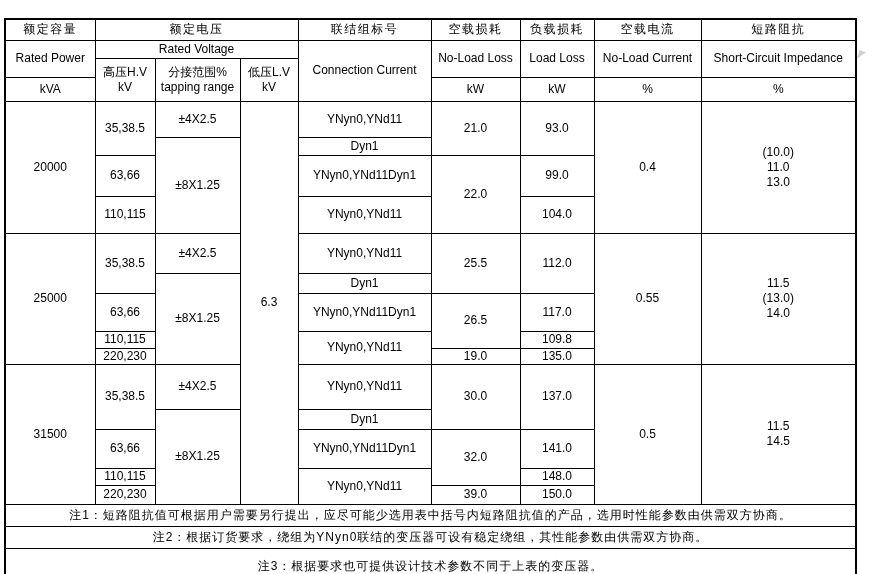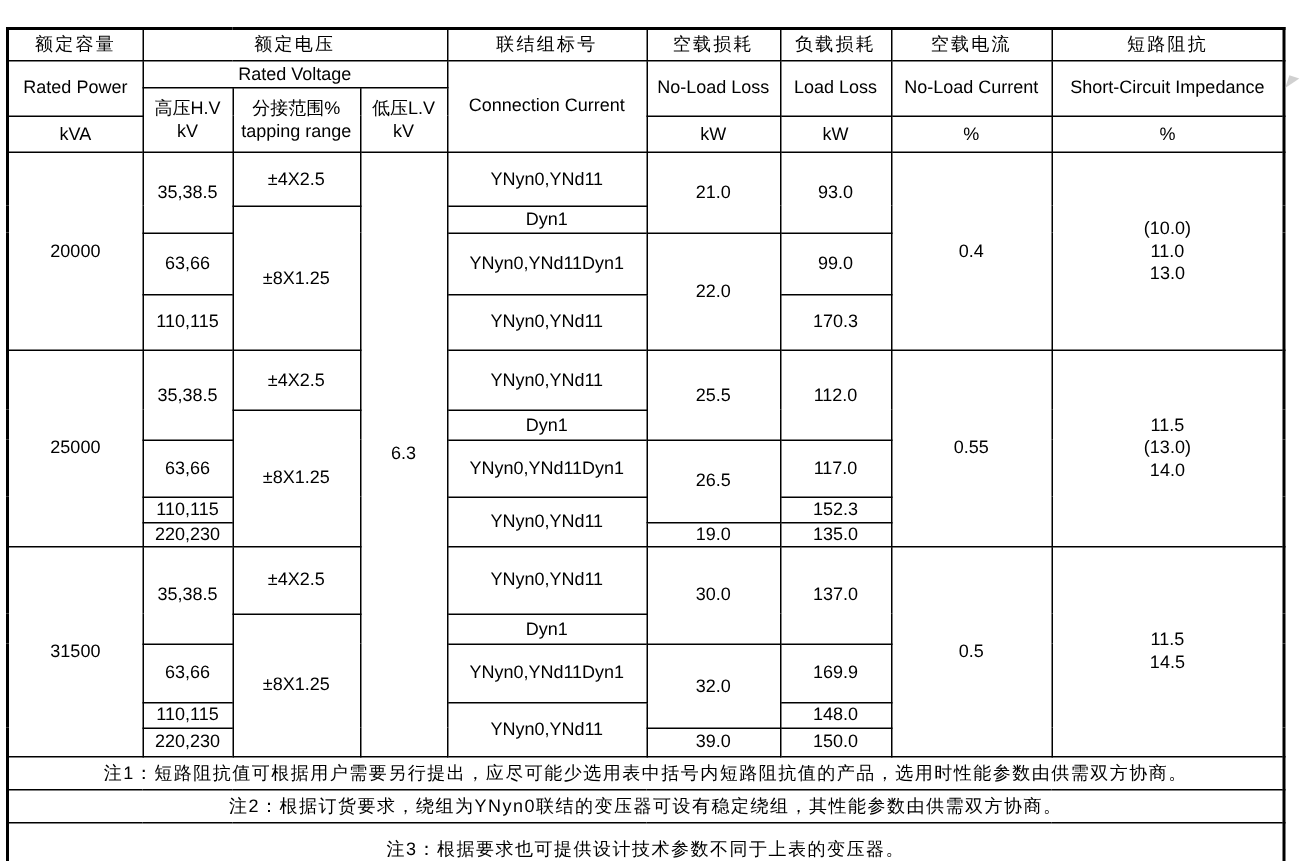--- a/index.html
+++ b/index.html
@@ -118,21 +118,21 @@
   </tr>
   <tr style="height:41px">
     <td>63,66</td>
     <td>YNyn0,YNd11Dyn1</td>
     <td rowspan="2">22.0</td>
     <td>99.0</td>
   </tr>
   <tr style="height:37px">
     <td>110,115</td>
     <td>YNyn0,YNd11</td>
-    <td>170.3</td>
+    <td>104.0</td>
   </tr>
 
   <tr style="height:40px">
     <td rowspan="5">25000</td>
     <td rowspan="2">35,38.5</td>
     <td>±4X2.5</td>
     <td>YNyn0,YNd11</td>
     <td rowspan="2">25.5</td>
     <td rowspan="2">112.0</td>
     <td rowspan="5">0.55</td>
@@ -146,21 +146,21 @@
   </tr>
   <tr style="height:38px">
     <td>63,66</td>
     <td>YNyn0,YNd11Dyn1</td>
     <td rowspan="2">26.5</td>
     <td>117.0</td>
   </tr>
   <tr style="height:17px">
     <td>110,115</td>
     <td rowspan="2">YNyn0,YNd11</td>
-    <td>152.3</td>
+    <td>109.8</td>
   </tr>
   <tr style="height:16px">
     <td>220,230</td>
     <td>19.0</td>
     <td>135.0</td>
   </tr>
 
   <tr style="height:45px">
     <td rowspan="5">31500</td>
     <td rowspan="2">35,38.5</td>
@@ -173,21 +173,21 @@
 14.5</td>
   </tr>
   <tr style="height:20px">
     <td rowspan="4">±8X1.25</td>
     <td>Dyn1</td>
   </tr>
   <tr style="height:39px">
     <td>63,66</td>
     <td>YNyn0,YNd11Dyn1</td>
     <td rowspan="2">32.0</td>
-    <td>169.9</td>
+    <td>141.0</td>
   </tr>
   <tr style="height:17px">
     <td>110,115</td>
     <td rowspan="2">YNyn0,YNd11</td>
     <td>148.0</td>
   </tr>
   <tr style="height:19px">
     <td>220,230</td>
     <td>39.0</td>
     <td>150.0</td>

